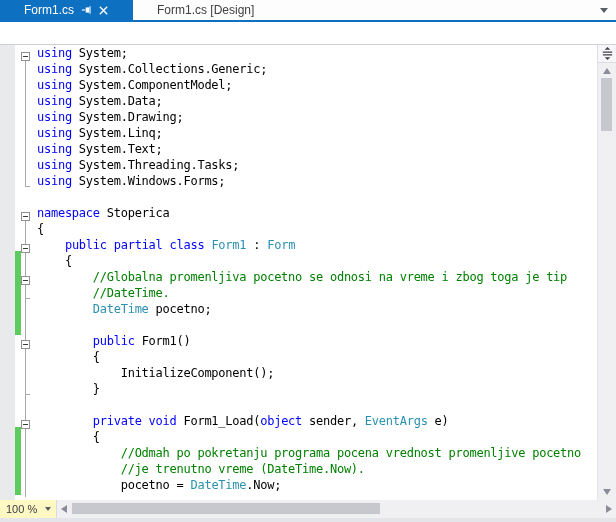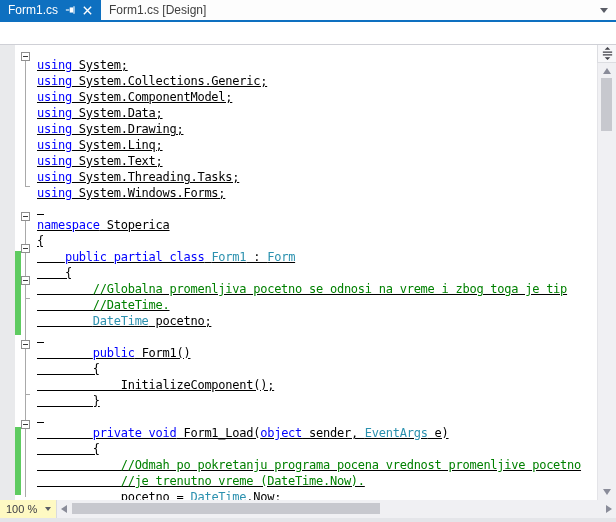--- a/index.html
+++ b/index.html
@@ -8,21 +8,21 @@
     background:#fff;
     font-family:"Liberation Sans", sans-serif;
     -webkit-font-smoothing:antialiased;
   }
   
   .tabbar{
     position:absolute;left:0;top:0;width:616px;height:20px;
     background:#fdfdfd;border-bottom:2px solid var(--accent,#0e70c0);
     display:flex;align-items:stretch;
   }
-  .tab{display:flex;align-items:center;padding:0 8px;font-size:12px;cursor:default;}
+  .tab{display:flex;align-items:center;padding:0 24px;font-size:12px;cursor:default;}
   .tab.active{background:var(--accent,#0e70c0);color:#fff;}
   .tab.inactive{background:#fdfdfd;color:#404040;}
   .tab .tab-label{white-space:nowrap;}
   .tab-icons{display:flex;align-items:center;margin-left:7px;gap:5px;}
   .tab-icons svg{display:block;}
   .tab-list-arrow{position:absolute;right:8px;top:8px;}
   .caret{width:0;height:0;border-left:4px solid transparent;border-right:4px solid transparent;border-top:5px solid #5a5d66;}
   
   .navbar{
     position:absolute;left:0;top:22px;width:616px;height:23px;
@@ -42,24 +42,24 @@
   .changebar{position:absolute;left:0;width:6px;background:var(--green,#5ecb60);}
   .foldlayer{position:absolute;left:0;top:0;width:36px;height:452px;}
   .fold-vline{position:absolute;width:1px;background:#a9a9a9;}
   .fold-hline{position:absolute;height:1px;background:#a9a9a9;}
   .fold-box{
     position:absolute;width:9px;height:9px;background:#fff;
     border:1px solid #8f8f8f;box-sizing:border-box;
   }
   .fold-box i{position:absolute;left:1px;right:1px;top:3px;height:1px;background:#3a3a3a;display:block;}
   .code{
-    position:absolute;left:37px;top:12px;right:20px;
+    position:absolute;left:37px;top:0;right:20px;
     font-family:"DejaVu Sans Mono","Liberation Mono",monospace;
     font-size:12px;line-height:16px;letter-spacing:-0.25px;
-    white-space:pre;color:#000;text-decoration:underline;
+    white-space:pre;color:#000;
   }
   .code-line{height:16px;}
   .tok-kw{color:var(--kw,#0000ff);}
   .tok-ty{color:var(--ty,#2b91af);}
   .tok-cm{color:var(--cm,#008000);}
   .tok-pl{color:#000;}
   
   .splitter{
     position:absolute;right:0;top:0;width:19px;height:18px;background:#f7f7f9;
     border-left:1px solid #dcdde1;border-bottom:1px solid #dcdde1;box-sizing:border-box;

